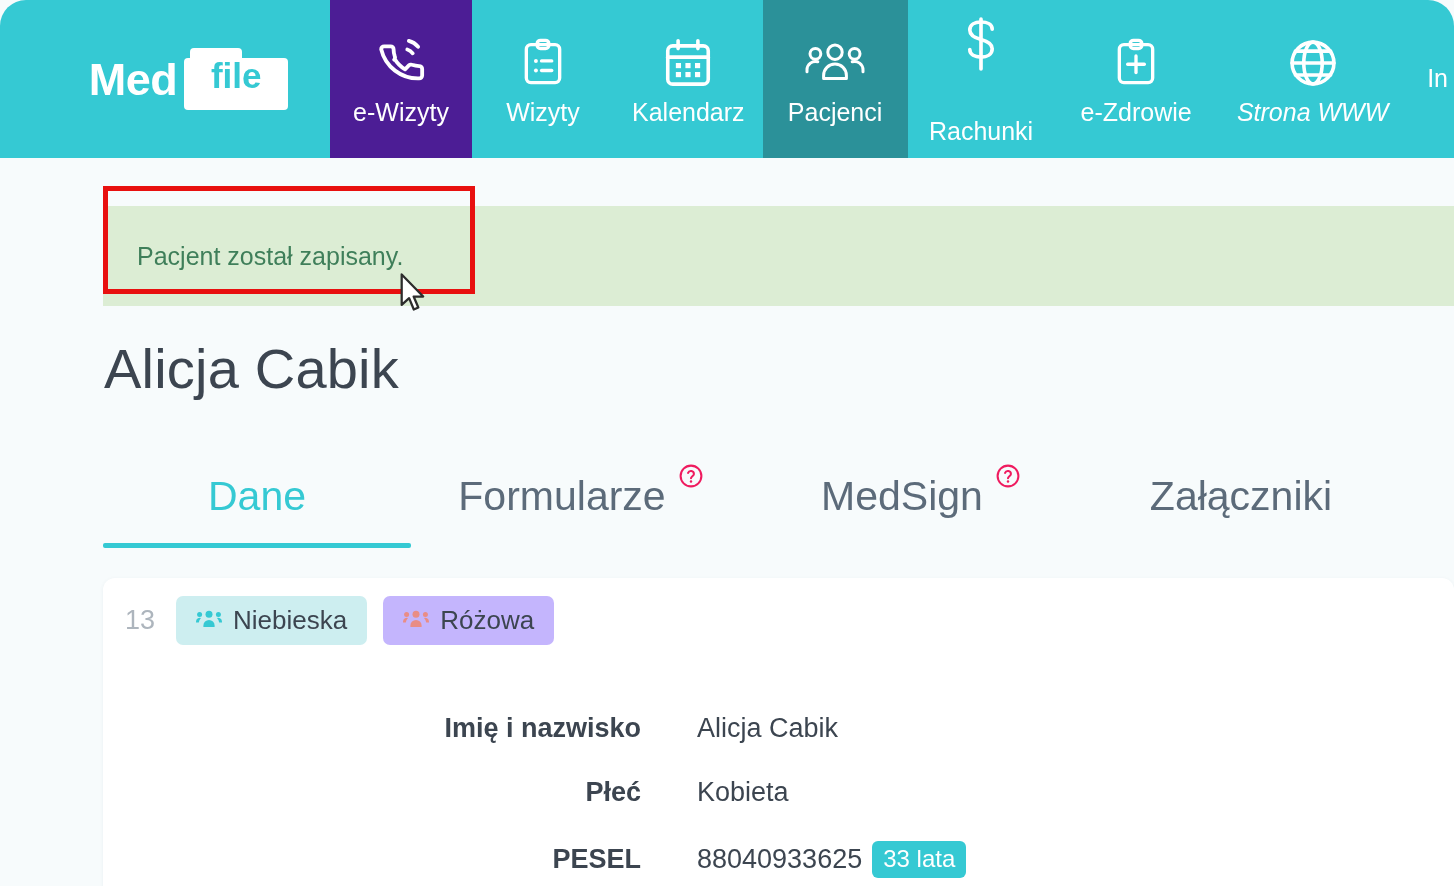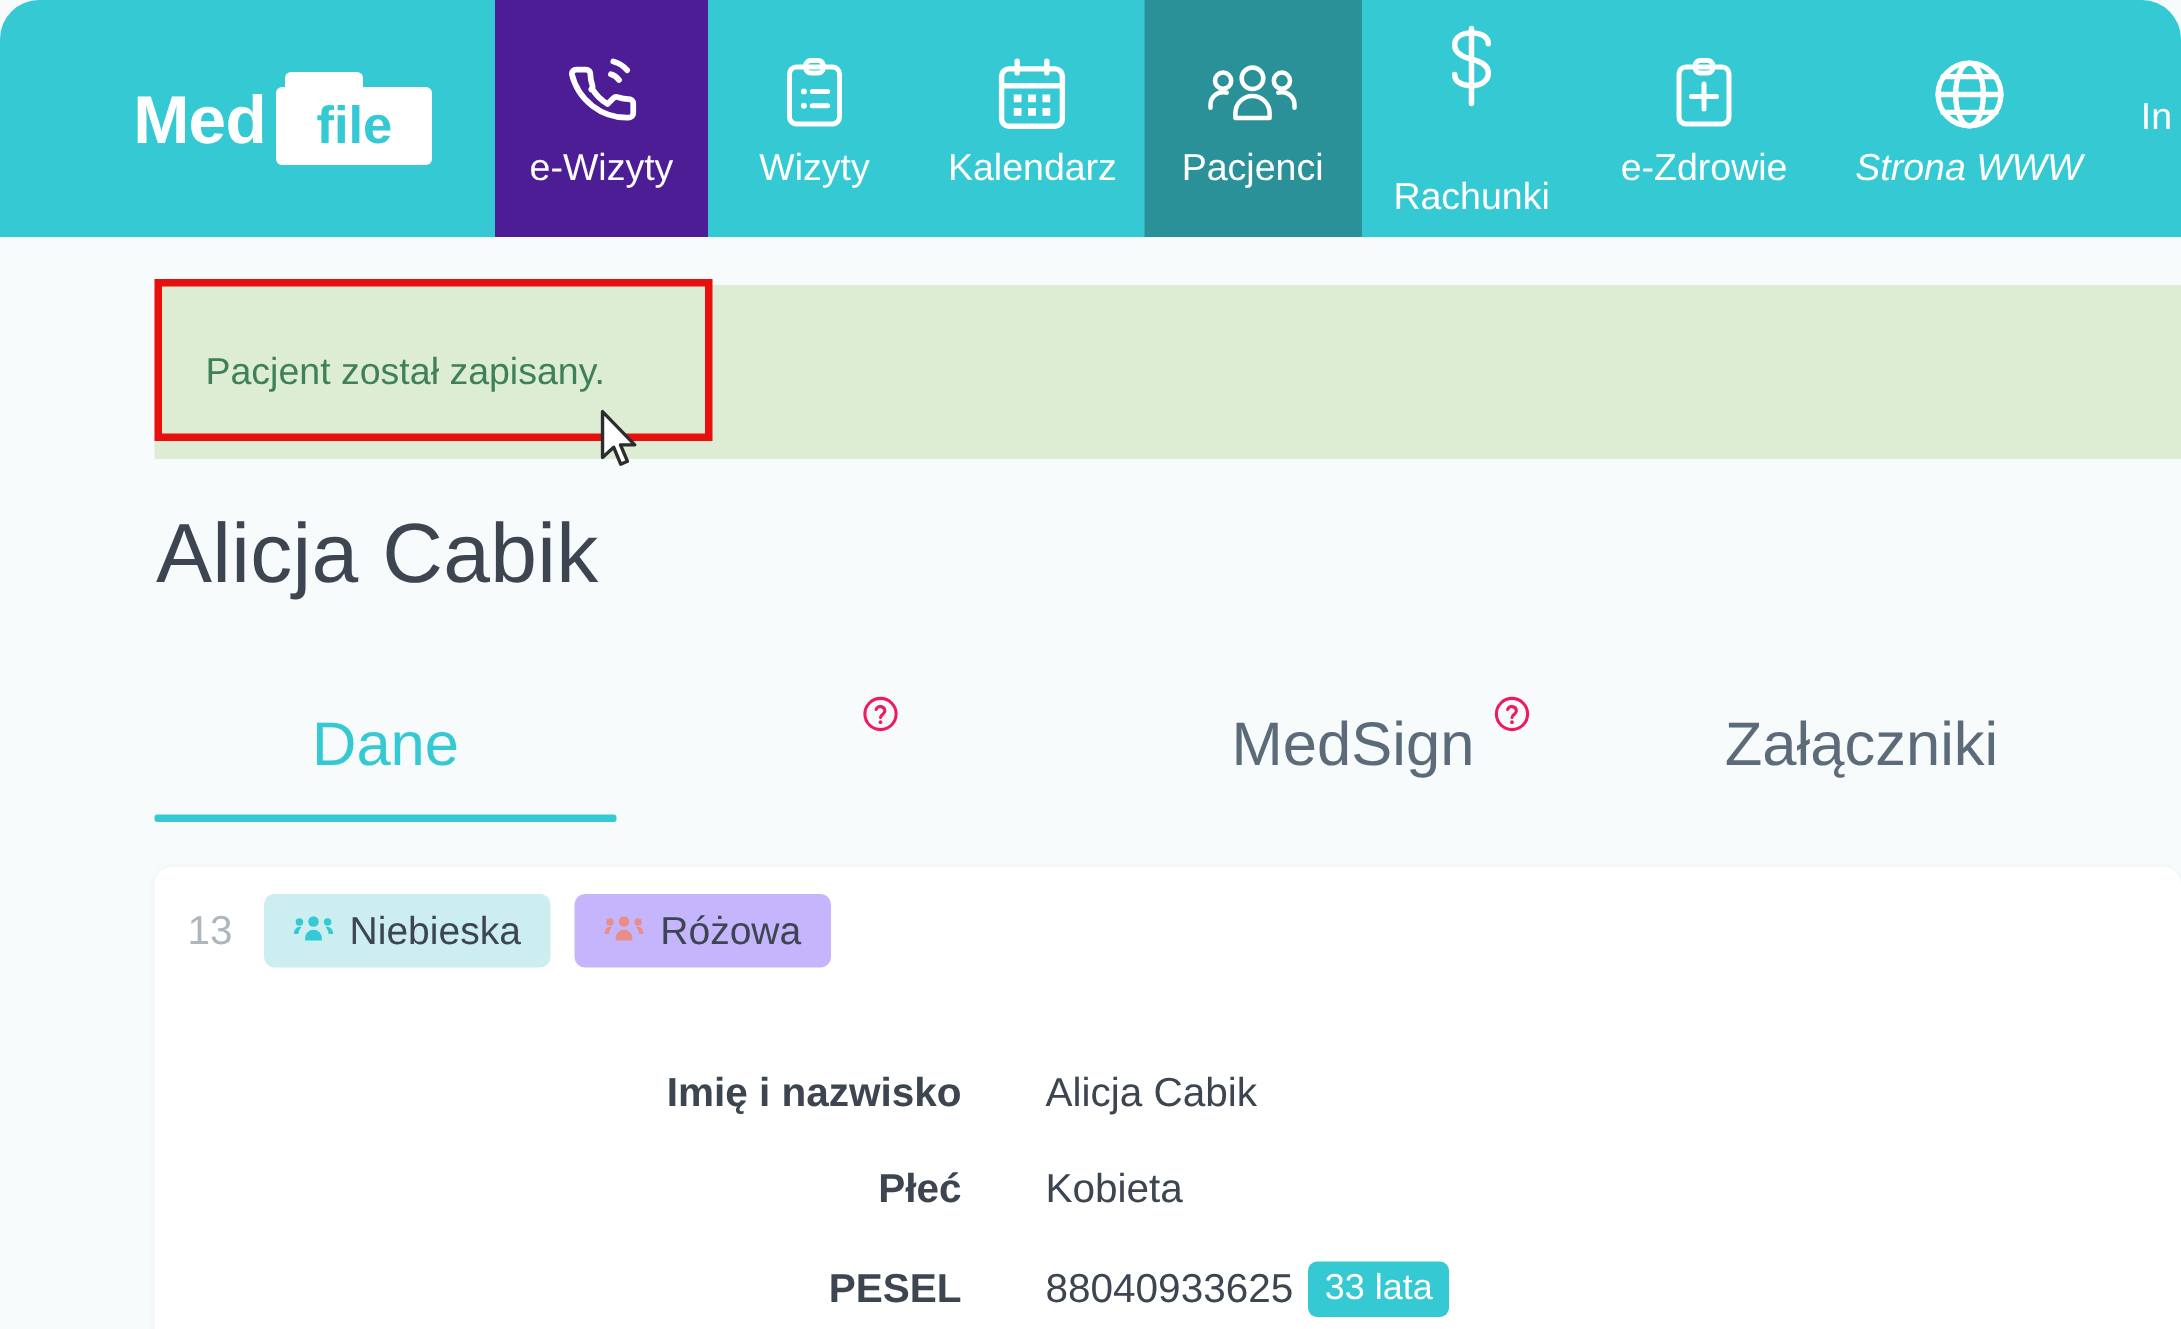--- a/index.html
+++ b/index.html
@@ -66,21 +66,21 @@
     background: #ffffff;
     border-radius: 4px 4px 0 0;
   }
   .brand-folder .body {
     position: absolute;
     left: 0; top: 10px;
     width: 104px; height: 52px;
     background: #ffffff;
     border-radius: 4px;
     display: flex;
-    align-items: center;
+    align-items: flex-start;
     justify-content: center;
   }
   .brand-file {
     color: #35c9d3;
     font-size: 35px;
     font-weight: bold;
     line-height: 1;
     padding-bottom: 2px;
   }
 
@@ -117,23 +117,23 @@
   .nav-pacjenci { flex: 0 0 145px; }
   .nav-rachunki { flex: 0 0 147px; gap: 43px; }
   .nav-ezdrowie { flex: 0 0 163px; }
   .nav-www      { flex: 0 0 190px; font-style: italic; }
   .nav-last     { flex: 0 0 60px; justify-content:center; overflow:hidden; }
   .nav-last .label { overflow: hidden; }
 
   
   .alert {
     position: absolute;
-    left: 103px; top: 190px;
+    left: 103px; top: 206px;
     width: 1351px;
-    height: 116px;
+    height: 100px;
     background: #dcedd4;
     display: flex;
     align-items: center;
   }
   .alert-text {
     padding-left: 34px;
     color: #3f7f5a;
     font-size: 25px;
   }
 
@@ -411,20 +411,21 @@
 
   <h1 class="page-title">Alicja Cabik</h1>
 
   <div class="tabs">
 
     <div class="tab tab-dane active">
       <span class="tlabel">Dane</span>
     </div>
 
     <div class="tab tab-formularze">
+      <span class="tlabel">Formularze</span>
       <span class="helpmark">
         <svg width="26" height="26" viewBox="0 0 24 24" fill="none" stroke="#ef1b5f" stroke-width="1.9">
           <circle cx="12" cy="12" r="9.6"></circle>
           <path d="M9.3 9.2a2.8 2.8 0 0 1 5.4.9c0 1.9-2.7 2.4-2.7 4" stroke-linecap="round" fill="none"></path>
           <circle cx="12" cy="17" r="1.15" fill="#ef1b5f" stroke="none"></circle>
         </svg>
       </span>
     </div>
 
     <div class="tab tab-medsign">

